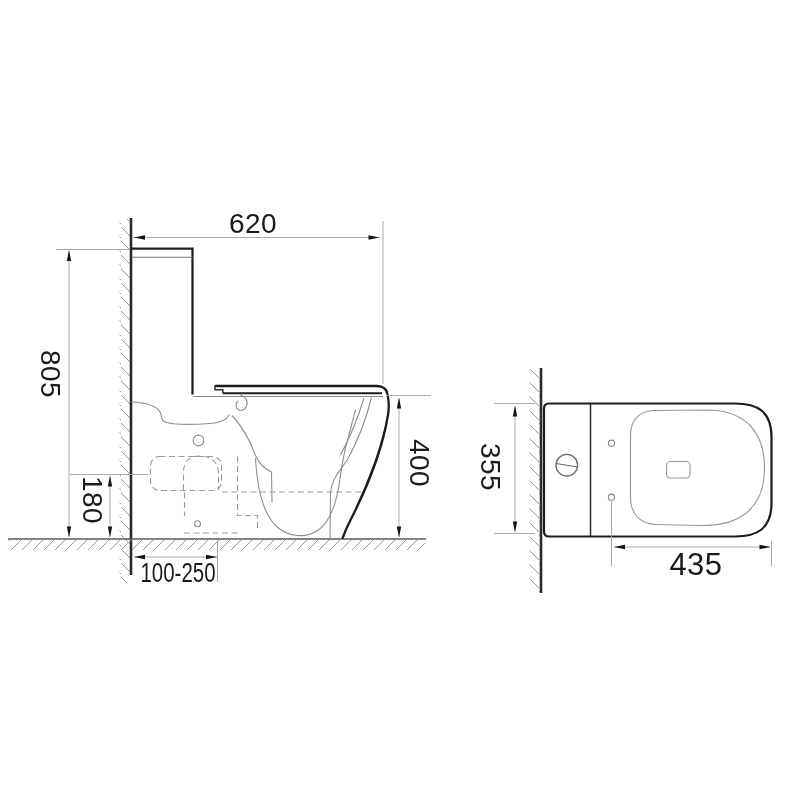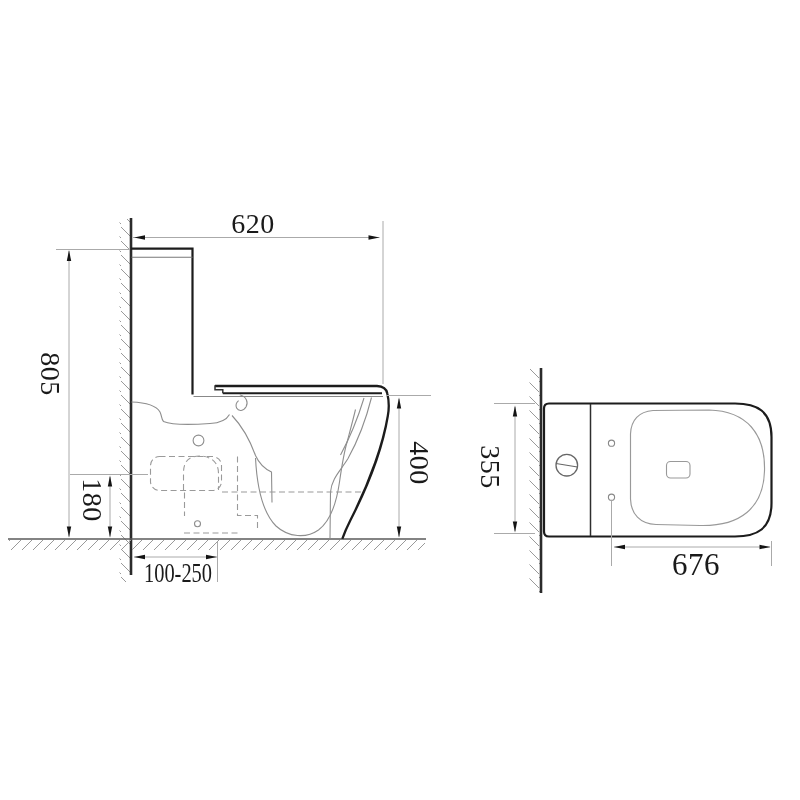--- a/index.html
+++ b/index.html
@@ -2,21 +2,21 @@
 <html><head>
 <meta charset="utf-8">
 <style>
   html, body { margin: 0; padding: 0; background: #ffffff; }
   .canvas {
     position: relative;
     width: 800px;
     height: 711px;
     background: #ffffff;
     overflow: hidden;
-    font-family: Liberation Serif, serif;
+    font-family: Liberation Sans, sans-serif;
   }
   .canvas svg { position: absolute; left: 0; top: 0; }
   .dim-label {
     position: absolute;
     font-size: 28px;
     color: #1a1a1a;
     white-space: nowrap;
     transform: translate(-50%, -50%);
     letter-spacing: 0.5px;
     user-select: none;
@@ -150,14 +150,14 @@
   <div class="dim-label rot" style="left:50px; top:374px;">805</div>
 
   <div class="dim-label rot" style="left:92px; top:500px;">180</div>
 
   <div class="dim-label rot" style="left:419px; top:463px;">400</div>
 
   <div class="dim-label condensed" style="left:178px; top:573px;">100-250</div>
 
   <div class="dim-label rot" style="left:490px; top:467px;">355</div>
 
-  <div class="dim-label big" style="left:696px; top:565px;">676</div>
+  <div class="dim-label big" style="left:696px; top:565px;">435</div>
 </div>
 
 </body></html>

